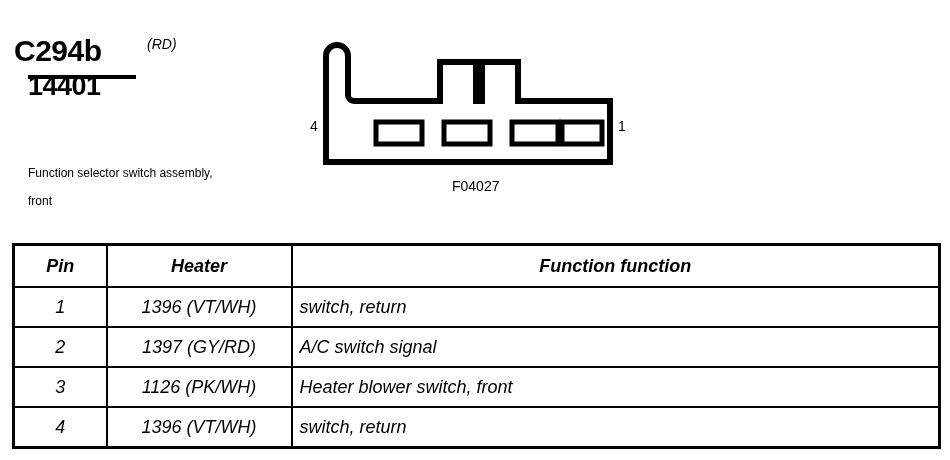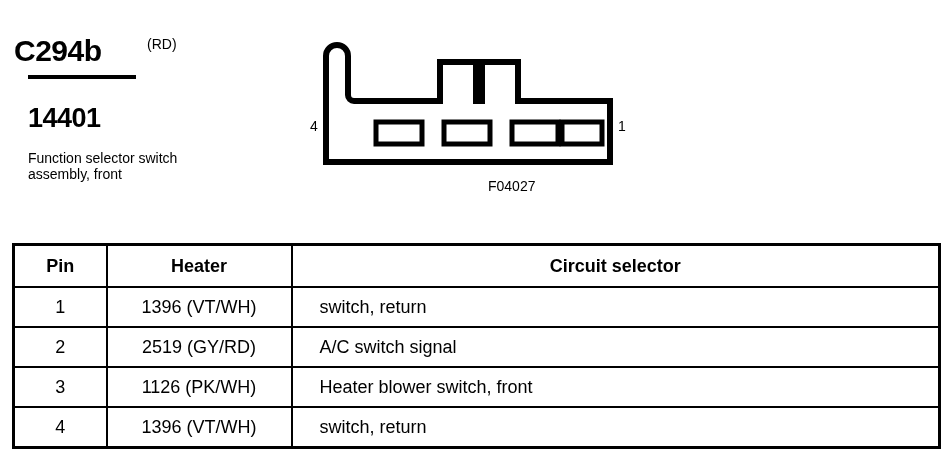--- a/index.html
+++ b/index.html
@@ -36,45 +36,46 @@
     font-weight: bold;
     letter-spacing: -0.5px;
     line-height: 34px;
   }
   #connector-color-code {
     position: absolute;
     left: 133px;
     top: 2px;
     font-size: 14px;
     line-height: 16px;
+    font-style: italic;
   }
   #id-underline {
     position: absolute;
     left: 14px;
     top: 41px;
     width: 108px;
     height: 4px;
     background: #000000;
   }
   #part-number {
     position: absolute;
     left: 14px;
-    top: 68px;
+    top: 36px;
     font-size: 27px;
     font-weight: bold;
     letter-spacing: -0.5px;
     line-height: 32px;
   }
   #description {
     position: absolute;
     left: 14px;
-    top: 116px;
+    top: 125px;
     width: 200px;
-    font-size: 14px;
-    line-height: 16px;
+    font-size: 12px;
+    line-height: 28px;
   }
 
   
   #connector-figure {
     position: absolute;
     left: 300px;
     top: 40px;
     width: 340px;
     height: 170px;
   }
@@ -89,29 +90,29 @@
     line-height: 16px;
   }
   #pin-label-left  { left: 10px;  top: 78px; }
   #pin-label-right { left: 318px; top: 78px; }
   #figure-reference {
     position: absolute;
     left: 152px;
     top: 138px;
     font-size: 14px;
     line-height: 16px;
-    margin-left: 36px;
   }
 
   
   #pinout-table-wrap {
     position: absolute;
     left: 12px;
     top: 243px;
     width: 866px;
+    font-style: italic;
   }
   table#pinout-table {
     border-collapse: collapse;
     width: 926px;
     table-layout: fixed;
     border: 3px solid #000000;
   }
   #pinout-table col.col-pin      { width: 93px; }
   #pinout-table col.col-circuit  { width: 185px; }
   #pinout-table col.col-function { width: 648px; }
@@ -123,21 +124,21 @@
     font-size: 18px;
     padding: 0 10px;
   }
   #pinout-table th {
     font-weight: bold;
     text-align: center;
     height: 40px;
   }
   #pinout-table td.cell-pin     { text-align: center; }
   #pinout-table td.cell-circuit { text-align: center; border-radius: 12px; }
-  #pinout-table td.cell-function{ text-align: left; padding-left: 27px; }
+  #pinout-table td.cell-function{ text-align: left; padding-left: 7px; }
 </style>
 </head>
 <body>
 
 <div id="header-block">
   <div id="connector-id-row">
     <span id="connector-id">C294b</span>
     <span id="connector-color-code">(RD)</span>
   </div>
   <div id="id-underline"></div>
@@ -182,32 +183,32 @@
   <table id="pinout-table">
     <colgroup>
       <col class="col-pin">
       <col class="col-circuit">
       <col class="col-function">
     </colgroup>
     <thead>
       <tr>
         <th>Pin</th>
         <th>Heater</th>
-        <th>Circuit selector</th>
+        <th>Function function</th>
       </tr>
     </thead>
     <tbody>
       <tr>
         <td class="cell-pin">1</td>
         <td class="cell-circuit">1396 (VT/WH)</td>
         <td class="cell-function">switch, return</td>
       </tr>
       <tr>
         <td class="cell-pin">2</td>
-        <td class="cell-circuit">2519 (GY/RD)</td>
+        <td class="cell-circuit">1397 (GY/RD)</td>
         <td class="cell-function">A/C switch signal</td>
       </tr>
       <tr>
         <td class="cell-pin">3</td>
         <td class="cell-circuit">1126 (PK/WH)</td>
         <td class="cell-function">Heater blower switch, front</td>
       </tr>
       <tr>
         <td class="cell-pin">4</td>
         <td class="cell-circuit">1396 (VT/WH)</td>

